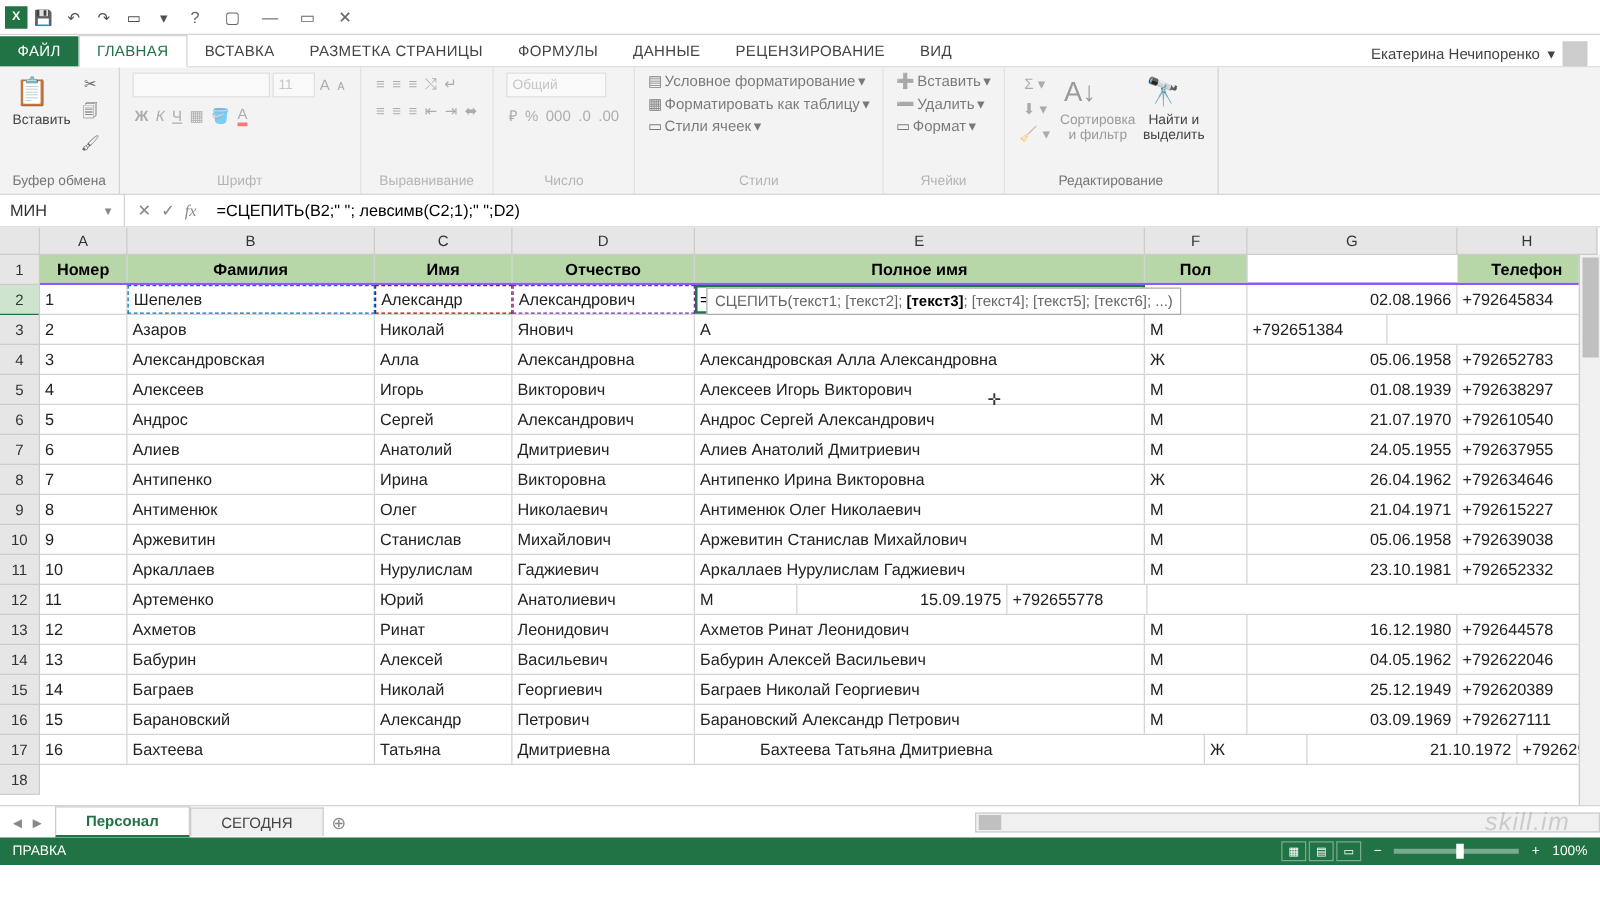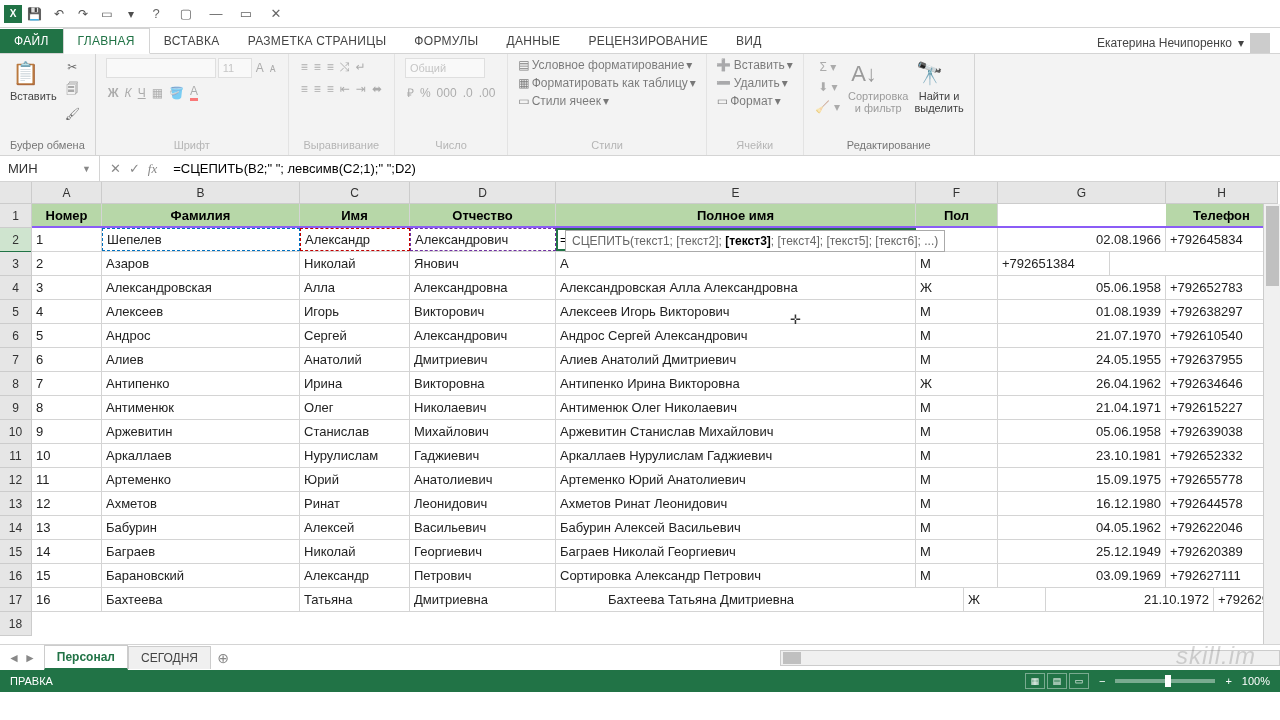--- a/index.html
+++ b/index.html
@@ -53,34 +53,34 @@
 .ref-d{border:1.5px dashed #7030a0!important}
 .formula-text .fn{color:#000}
 .formula-text .rB{color:#0070c0}
 .formula-text .rC{color:#c00000}
 .formula-text .rD{color:#7030a0}
 .tooltip{position:absolute;top:48px;left:565px;background:#fff;border:1px solid #aaa;padding:3px 6px;font-size:12px;color:#666;z-index:10}
 .tooltip .bold{color:#000;font-weight:bold}
 .cA{width:70px}.cB{width:198px}.cC{width:110px}.cD{width:146px}.cE{width:360px}.cF{width:82px}.cG{width:168px}.cH{width:112px}
 .sheettabs{height:26px;background:#fff;display:flex;align-items:center;border-top:1px solid #d4d4d4}
 .stab-nav{display:flex;gap:4px;padding:0 8px;color:#888}
-.stab{padding:4px 12px;border:1px solid #ccc;border-bottom:none;font-size:12px;color:#444;background:#f0f0f0}
+.stab{padding:4px 24px;border:1px solid #ccc;border-bottom:none;font-size:12px;color:#444;background:#f0f0f0}
 .stab.active{background:#fff;border-bottom:2px solid #217346;font-weight:bold;color:#217346}
 .stab-add{width:24px;text-align:center;color:#888;font-size:14px}
 .hscroll{margin-left:auto;width:500px;height:16px;background:#f0f0f0;border:1px solid #ccc;display:flex;align-items:center}
 .hscroll .thumb{width:18px;height:12px;background:#c0c0c0;margin-left:2px}
 .statusbar{height:22px;background:#217346;color:#fff;display:flex;align-items:center;padding:0 10px;font-size:11px}
 .status-right{margin-left:auto;display:flex;align-items:center;gap:10px}
 .view-btns{display:flex;gap:2px}
 .view-btn{width:20px;height:16px;border:1px solid rgba(255,255,255,.4);display:flex;align-items:center;justify-content:center;font-size:9px}
 .zoom-slider{width:100px;height:4px;background:rgba(255,255,255,.4);position:relative}
 .zoom-slider .t{position:absolute;left:50%;top:-4px;width:6px;height:12px;background:#fff}
 .vscroll{position:absolute;right:0;top:22px;width:17px;height:440px;background:#f0f0f0;border-left:1px solid #ccc}
 .vscroll .thumb{width:13px;height:80px;background:#c0c0c0;margin:2px auto}
-.watermark{position:absolute;right:24px;bottom:50px;font-size:24px;color:rgba(120,120,120,.3);font-style:italic;letter-spacing:1px}
+.watermark{position:absolute;right:24px;bottom:50px;font-size:20px;color:rgba(120,120,120,.3);font-style:italic;letter-spacing:1px}
 .cursor-plus{position:absolute;top:130px;left:790px;font-size:13px;color:#333;z-index:5}
 </style>
 </head>
 <body>
 
 <div class="titlebar">
   <div class="qat">
     <div class="excel-ico">X</div>
     <div class="qat-btn">💾</div>
     <div class="qat-btn">↶</div>
@@ -385,21 +385,20 @@
             <div class="cell" style="width: 360px;">Аркаллаев Нурулислам Гаджиевич</div>
             <div class="cell" style="width: 82px;">М</div>
             <div class="cell num-r" style="width: 168px;">23.10.1981</div>
             <div class="cell" style="width: 112px;">+792652332</div>
           </div>
           <div class="row">
             <div class="cell" style="width: 70px;">11</div>
             <div class="cell" style="width: 198px;">Артеменко</div>
             <div class="cell" style="width: 110px;">Юрий</div>
             <div class="cell" style="width: 146px;">Анатолиевич</div>
-            <div class="cell" style="width: 360px;">Артеменко Юрий Анатолиевич</div>
             <div class="cell" style="width: 82px;">М</div>
             <div class="cell num-r" style="width: 168px;">15.09.1975</div>
             <div class="cell" style="width: 112px;">+792655778</div>
           </div>
           <div class="row">
             <div class="cell" style="width: 70px;">12</div>
             <div class="cell" style="width: 198px;">Ахметов</div>
             <div class="cell" style="width: 110px;">Ринат</div>
             <div class="cell" style="width: 146px;">Леонидович</div>
             <div class="cell" style="width: 360px;">Ахметов Ринат Леонидович</div>
@@ -425,21 +424,21 @@
             <div class="cell" style="width: 360px;">Баграев Николай Георгиевич</div>
             <div class="cell" style="width: 82px;">М</div>
             <div class="cell num-r" style="width: 168px;">25.12.1949</div>
             <div class="cell" style="width: 112px;">+792620389</div>
           </div>
           <div class="row">
             <div class="cell" style="width: 70px;">15</div>
             <div class="cell" style="width: 198px;">Барановский</div>
             <div class="cell" style="width: 110px;">Александр</div>
             <div class="cell" style="width: 146px;">Петрович</div>
-            <div class="cell" style="width: 360px;">Сортировка Александр Петрович</div>
+            <div class="cell" style="width: 360px;">Барановский Александр Петрович</div>
             <div class="cell" style="width: 82px;">М</div>
             <div class="cell num-r" style="width: 168px;">03.09.1969</div>
             <div class="cell" style="width: 112px;">+792627111</div>
           </div>
           <div class="row">
             <div class="cell" style="width: 70px;">16</div>
             <div class="cell" style="width: 198px;">Бахтеева</div>
             <div class="cell" style="width: 110px;">Татьяна</div>
             <div class="cell" style="width: 146px;">Дмитриевна</div>
             <div class="cell" style="width: 360px; margin-left: 48px;">Бахтеева Татьяна Дмитриевна</div>

